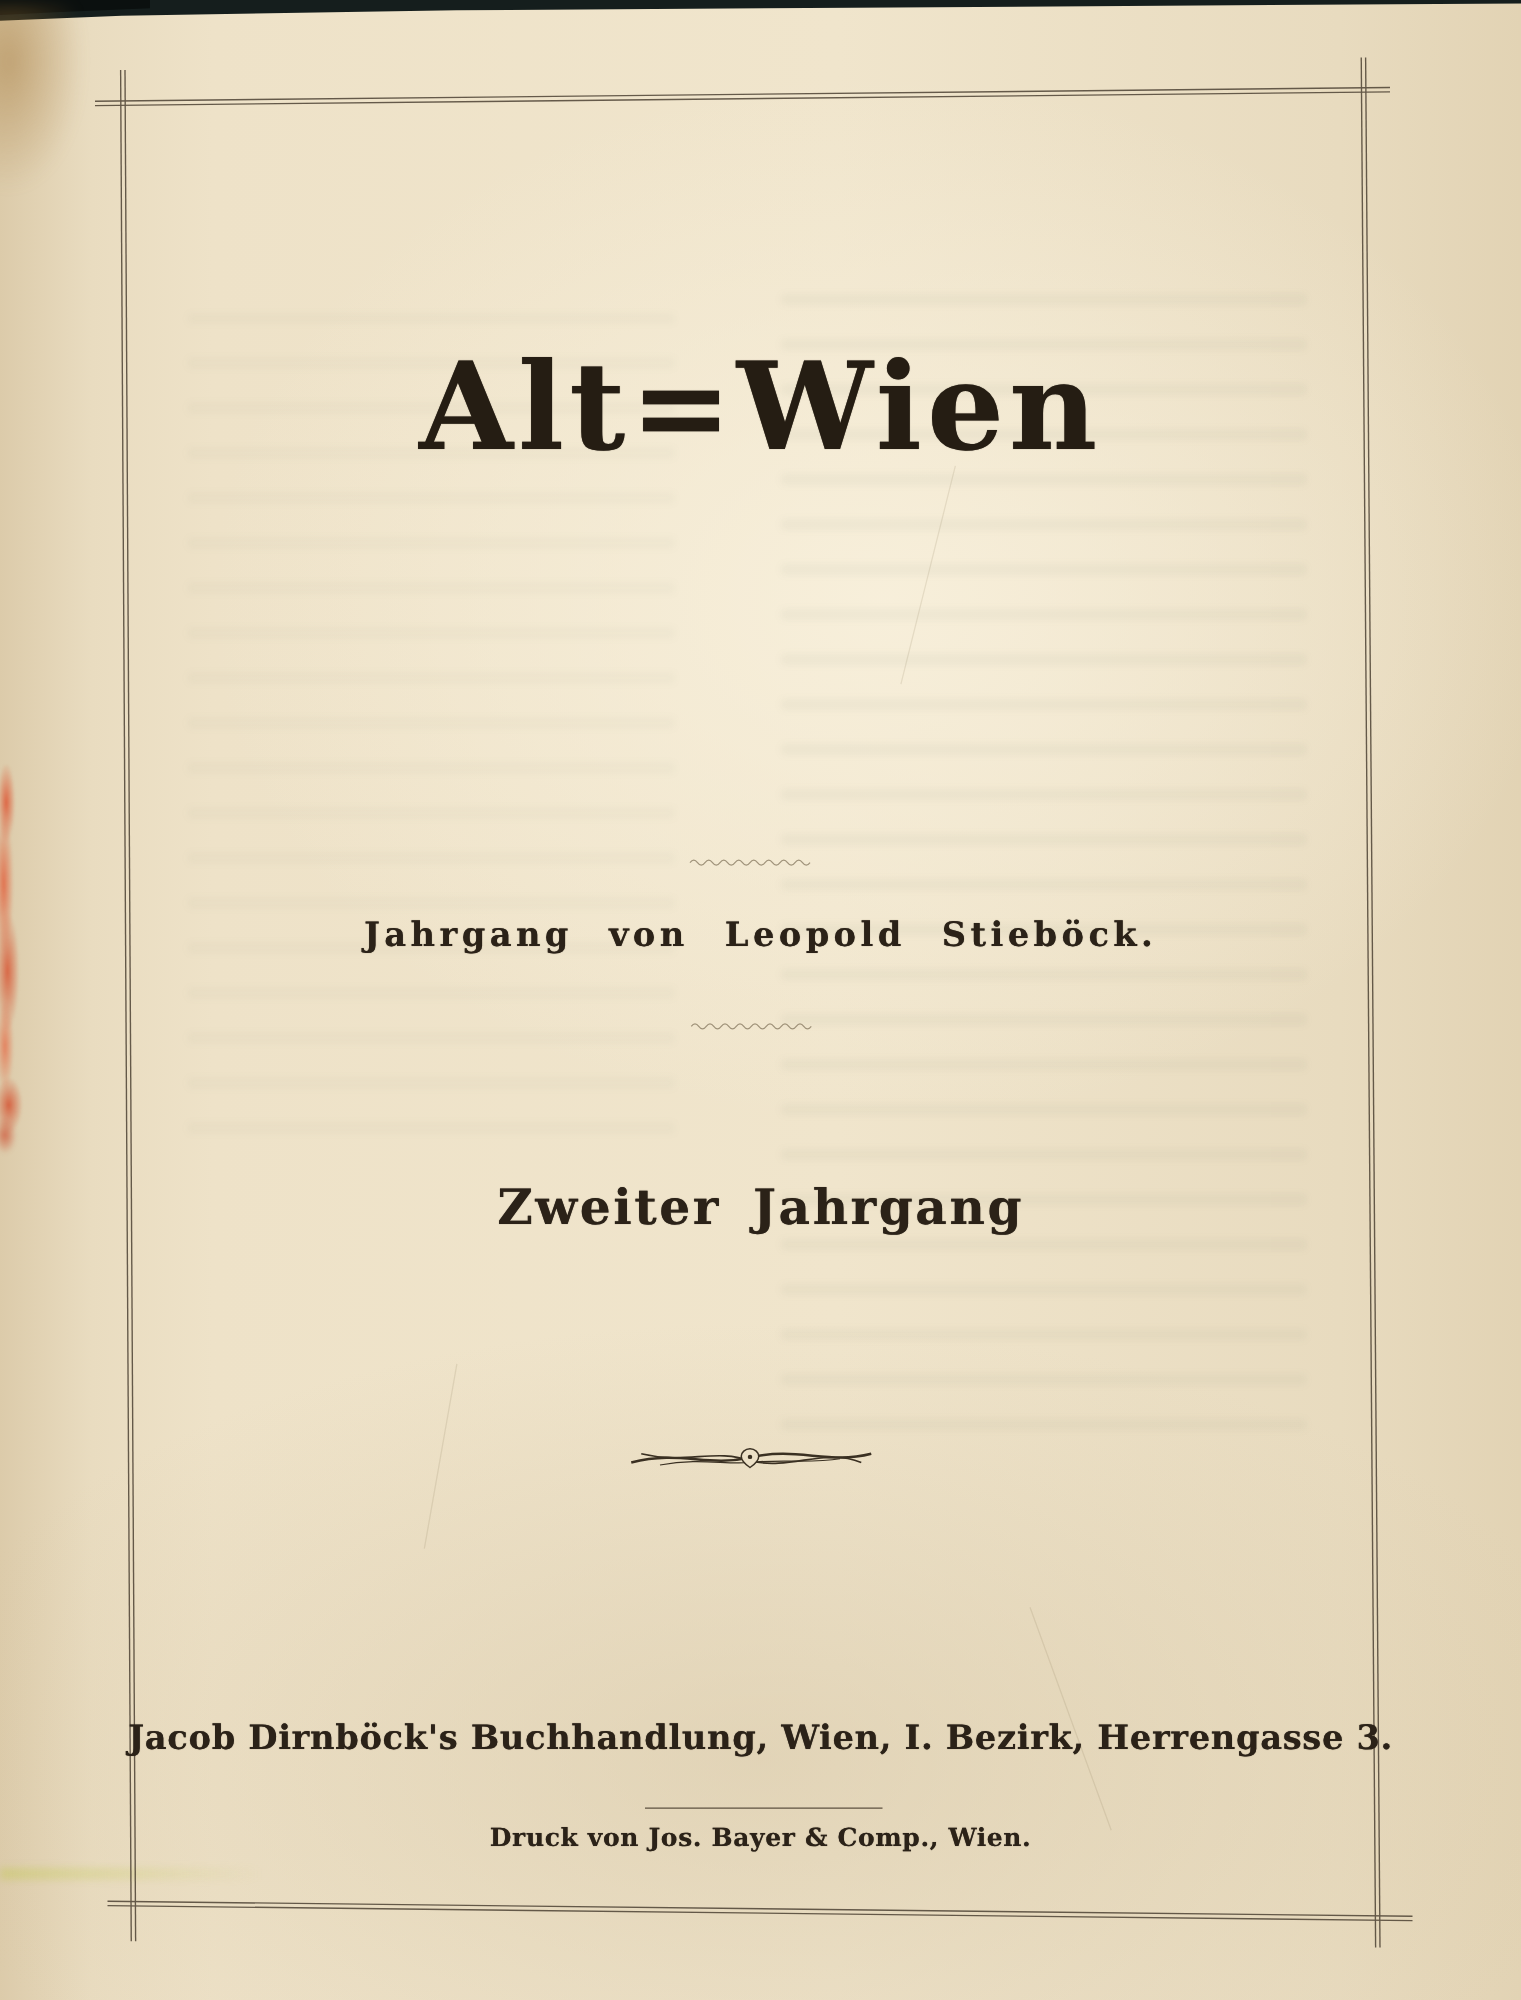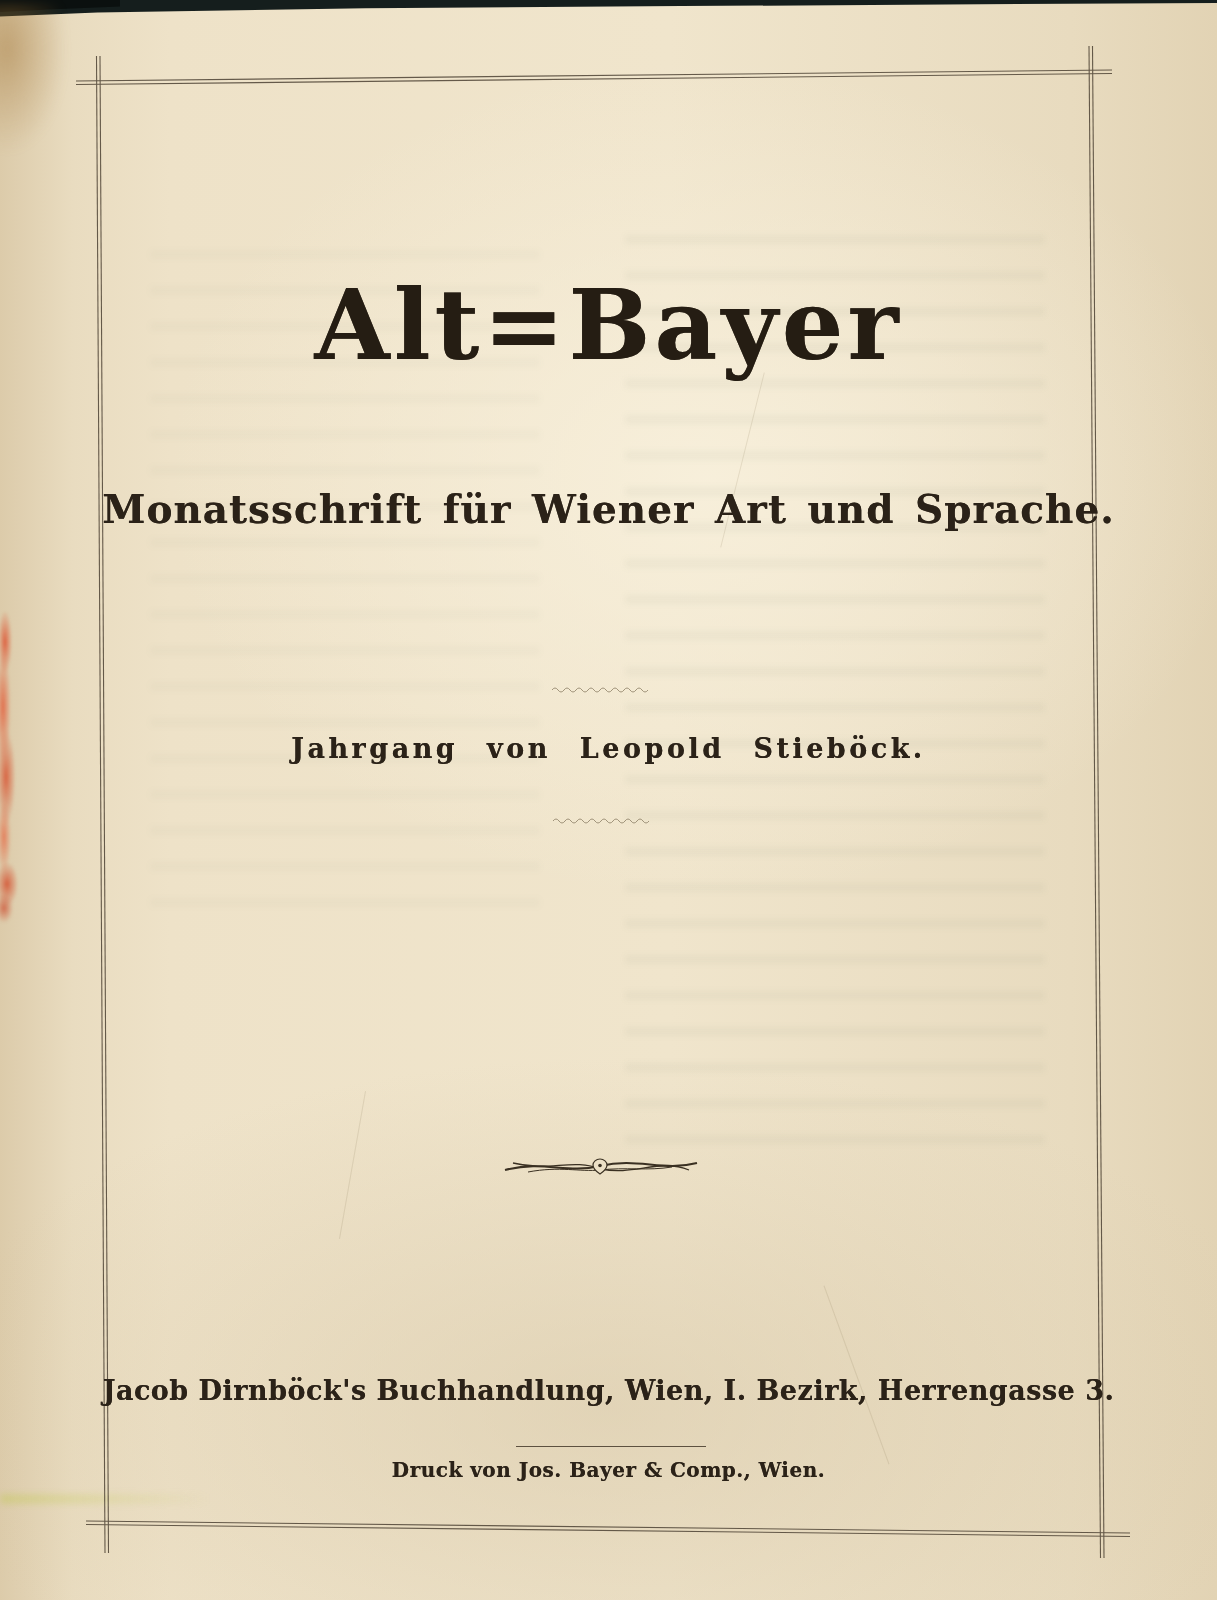--- a/index.html
+++ b/index.html
@@ -91,20 +91,20 @@
     </g>
     <g stroke="#3a3022" fill="none">
       <path stroke-width="2" d="M505 1170 C545 1160 565 1174 600 1166 C638 1157 662 1172 697 1163"></path>
       <path stroke-width="1.3" d="M513 1163 C550 1172 572 1158 601 1169 C634 1176 660 1158 689 1170"></path>
       <path stroke-width="1" d="M528 1172 C560 1166 580 1172 600 1170 C625 1167 648 1171 672 1167"></path>
       <path stroke-width="1.2" fill="#ece0c6" d="M600 1159 C604 1159 607 1162 607 1165 C607 1169 603 1172 600 1174 C597 1172 593 1169 593 1165 C593 1162 596 1159 600 1159 Z"></path>
       <circle cx="600" cy="1165.5" r="1.8" fill="#3a3022" stroke="none"></circle>
     </g>
   </svg>
 
-  <div class="tx title">Alt=Bayer</div>
-  <div class="tx subtitle">Monatsschrift für Wiener Art und Sprache.</div>
+  <div class="tx title">Alt=Wien</div>
   <div class="tx editor">Jahrgang von Leopold Stieböck.</div>
+  <div class="tx volume">Zweiter Jahrgang</div>
   <div class="tx publisher">Jacob Dirnböck's Buchhandlung, Wien, I. Bezirk, Herrengasse 3.</div>
   <div class="rule"></div>
   <div class="tx printer">Druck von Jos. Bayer &amp; Comp., Wien.</div>
 
 </div>
 
 </body></html>

